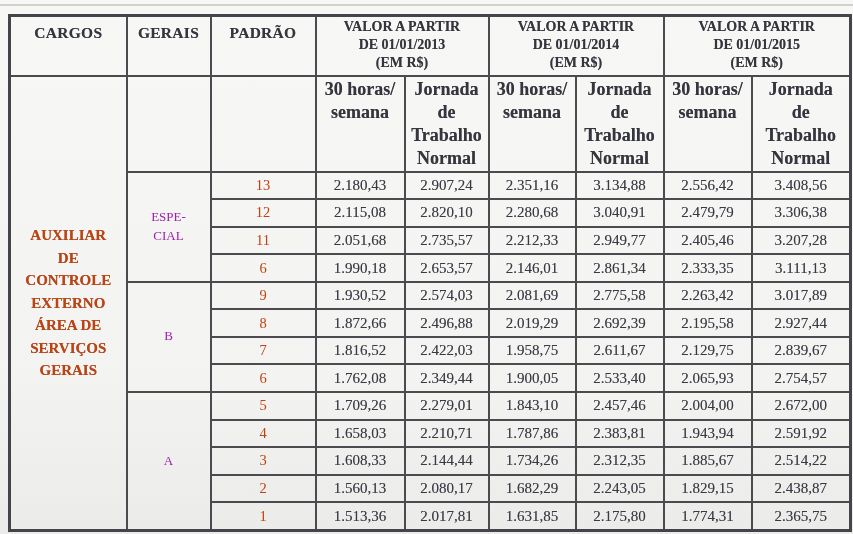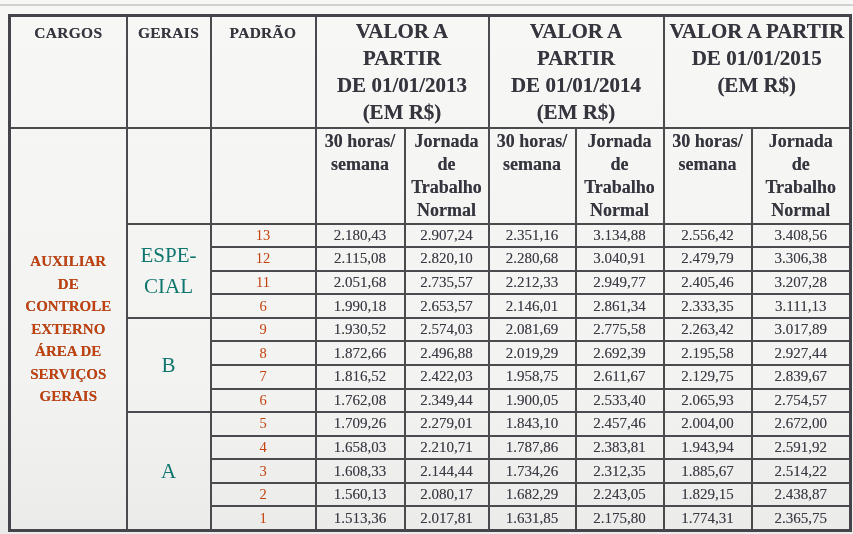--- a/index.html
+++ b/index.html
@@ -29,32 +29,32 @@
   tr.h2{height:94px;}
   th{
     font-weight:bold;color:#26262e;
     font-size:15px;line-height:1.28;
     vertical-align:top;text-align:center;
     white-space:pre-line;
     padding-top:4px;
     text-shadow:0 0 0.6px rgba(40,40,55,0.55);
   }
   th.colhead{font-size:15.5px;letter-spacing:0.3px;padding-top:6px;}
-  th.yearhead{font-size:21px;}
+  th.yearhead{font-size:14px;}
   th.subhead{font-size:18px;}
   td.cargo{
     font-weight:bold;color:#c2410c;
     font-size:15px;line-height:1.5;
     text-align:center;vertical-align:middle;
     white-space:pre-line;
     text-shadow:0 0 0.6px rgba(40,40,55,0.5);
   }
   td.classe{
-    font-size:21px;text-align:center;vertical-align:middle;
-    white-space:pre-line;line-height:1.45;color:#0f766e;
+    font-size:13px;text-align:center;vertical-align:middle;
+    white-space:pre-line;line-height:1.45;color:#a21caf;
   }
   td.padrao{
     font-size:14.5px;text-align:center;vertical-align:middle;color:#c2410c;
   }
   td.val{
     font-size:15px;text-align:center;vertical-align:middle;color:#3a3a44;
     text-shadow:0 0 0.5px rgba(50,50,65,0.45);
   }
   td.empty{background:transparent;}
 </style>

